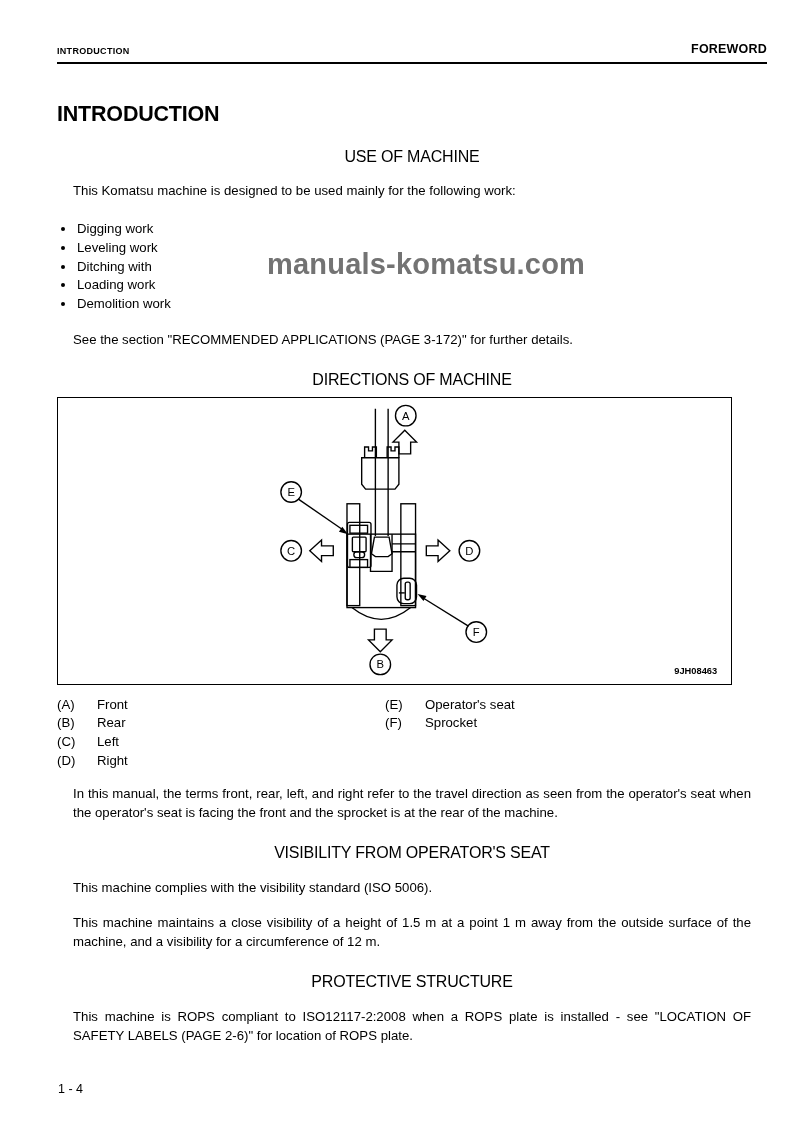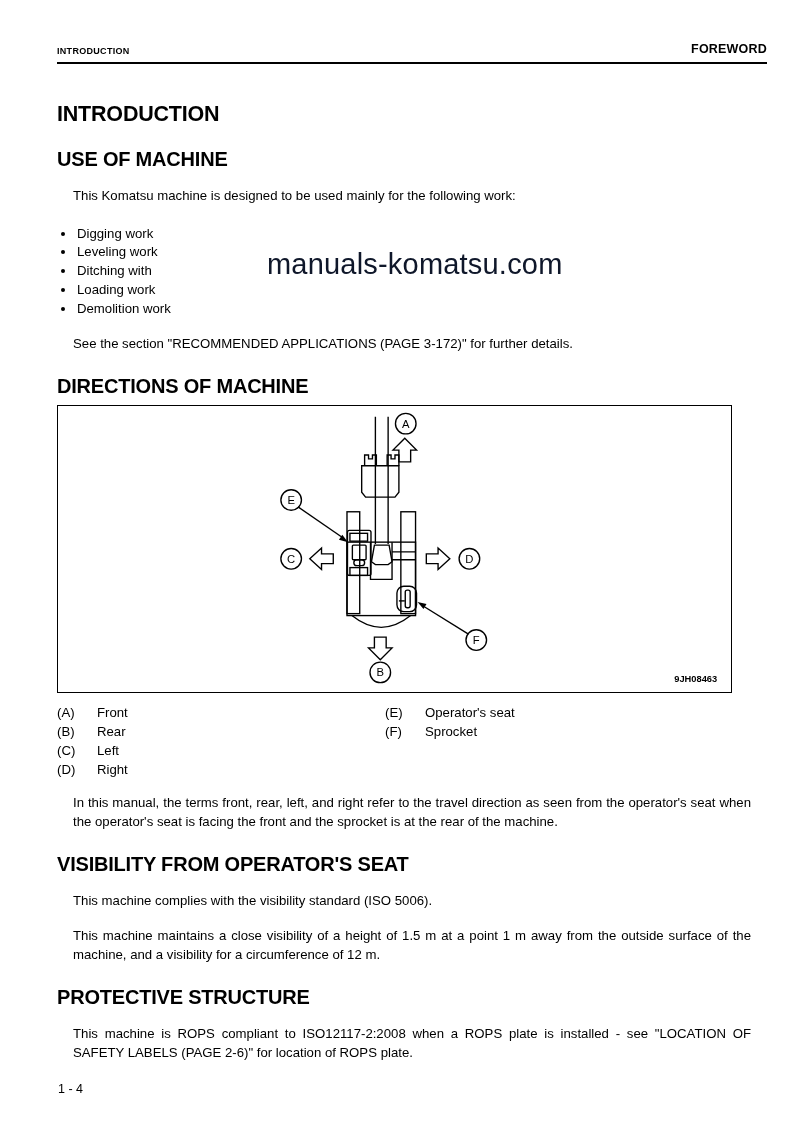--- a/index.html
+++ b/index.html
@@ -20,30 +20,30 @@
     display:flex;justify-content:space-between;align-items:flex-end;
     margin-top:42px;border-bottom:2px solid #000;padding-bottom:6px;
   }
   .runhead .left{font-size:9px;font-weight:bold;letter-spacing:.3px;}
   .runhead .right{font-size:12.5px;font-weight:bold;letter-spacing:.2px;}
   h1{
     font-size:21.5px;font-weight:bold;letter-spacing:-.2px;
     margin:40px 0 0 0;line-height:1;
   }
   h2{
-    font-size:20px;font-weight:bold;letter-spacing:-.2px;
-    margin:22px 0 4px 0;line-height:1.1;
+    font-size:16px;font-weight:normal;letter-spacing:-.2px;
+    margin:22px 0 4px 0;line-height:1.1;text-align:center;
   }
   p{font-size:13.2px;line-height:19px;margin:16px;}
   .just{text-align:justify;}
   ul.worklist{margin:20px 0 0 0;padding:0 0 0 19px;}
   ul.worklist li{font-size:13.2px;line-height:18.8px;padding-left:1px;}
   .watermark{
     position:absolute;left:267px;top:248px;
-    font-size:29px;font-weight:normal;color:#0f172a;
+    font-size:29px;font-weight:bold;color:#737373;
     letter-spacing:.2px;white-space:nowrap;pointer-events:none;
   }
   .diagram-box{
     margin-top:8px;border:1.5px solid #000;
     width:675px;height:288px;box-sizing:border-box;
     background:#fff;
   }
   .legend{display:flex;margin-top:11px;}
   .legend-col{display:flex;flex-direction:column;}
   .legend-col.c1{width:328px;}

